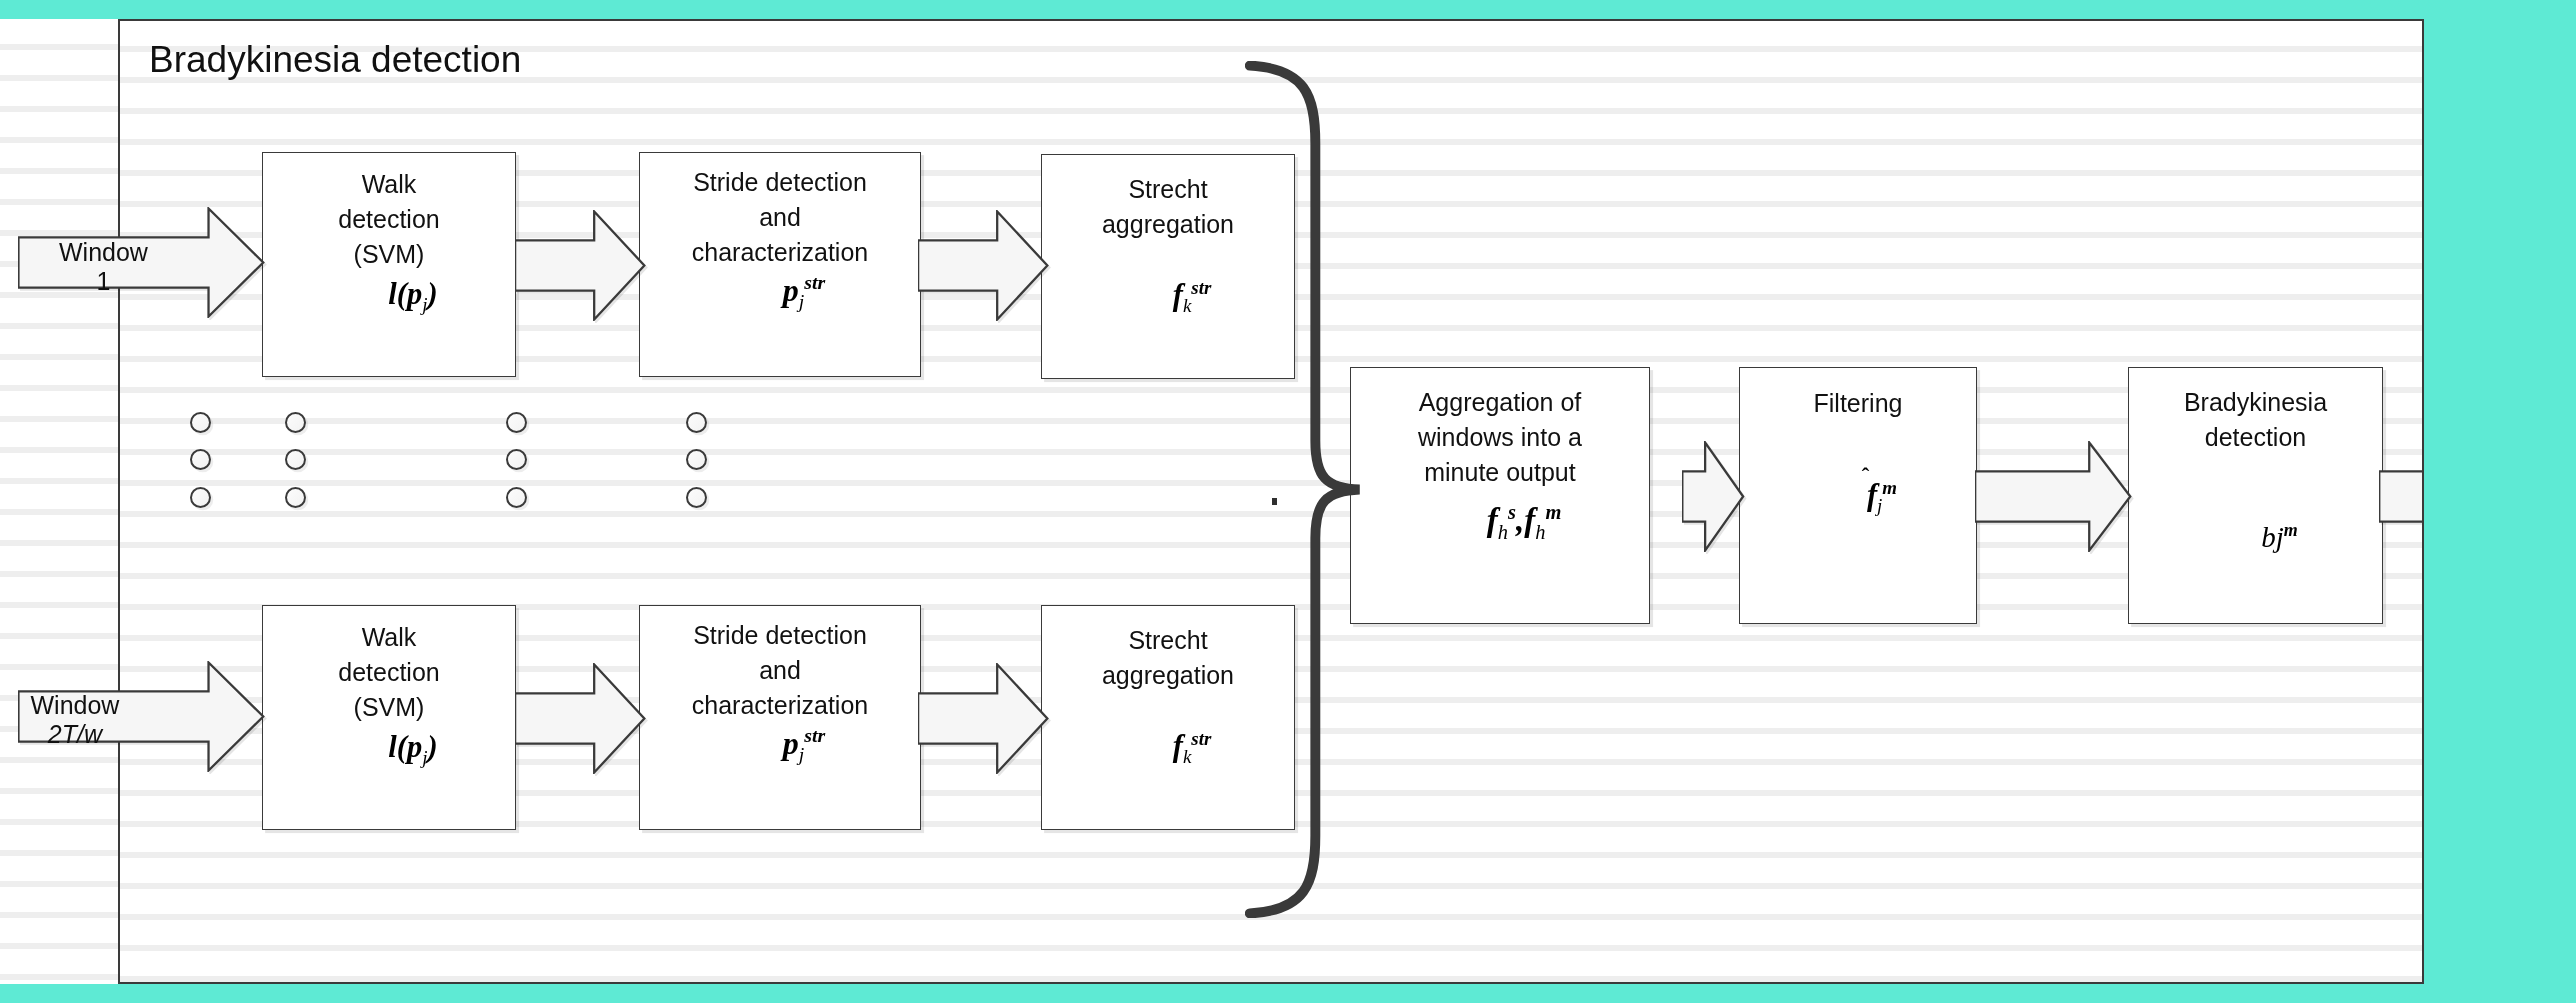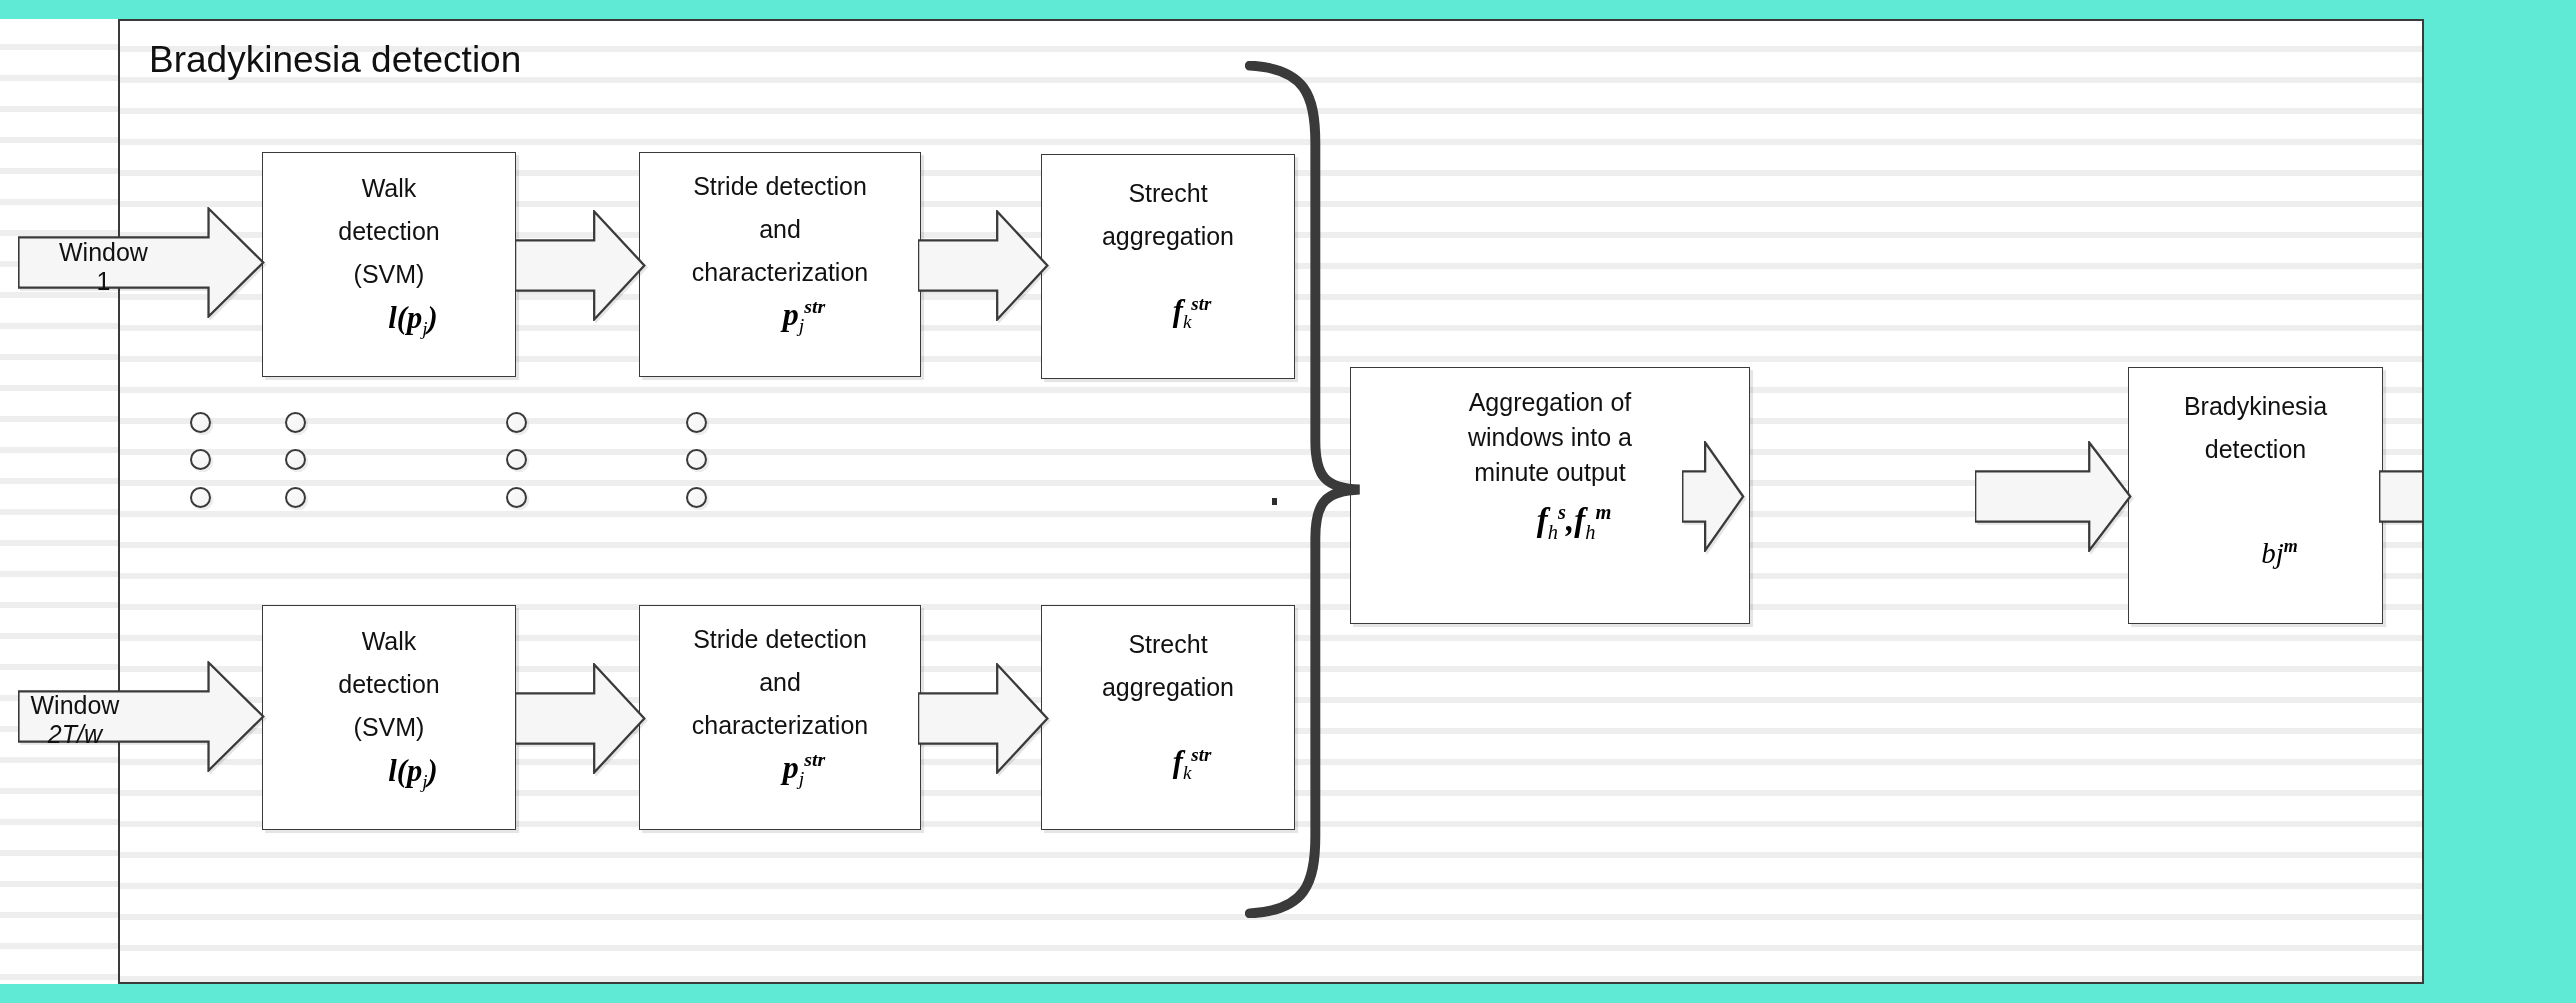--- a/index.html
+++ b/index.html
@@ -59,21 +59,21 @@
     background:#ffffff;
     box-shadow:3.1px 3.1px 0 rgba(0,0,0,0.10);
     display:flex;
     flex-direction:column;
     align-items:center;
     text-align:center;
     color:#111111;
   }
   .box .btitle{
     font-size:25px;
-    line-height:43px;
+    line-height:35px;
     white-space:pre-line;
     font-weight:400;
   }
   .box .bsym{
     font-family:"Liberation Serif", serif;
     font-style:italic;
     font-weight:bold;
     color:#000000;
     line-height:1;
     margin-left:48px;
@@ -191,29 +191,36 @@
     </div>
 
     <div class="box" style="left:921px;top:584px;width:254px;height:225px;padding-top:17px;justify-content:flex-start;">
       <div class="btitle">Strecht
 aggregation</div>
       <div class="bsym" style="font-size:30.5px;margin-top:37px;">
         <span>f</span><span class="sub">k</span><span class="sup">str</span>
       </div>
     </div>
 
-    <div class="box" style="left:1230px;top:346px;width:400px;height:257px;padding-top:17px;justify-content:flex-start;">
+    <div class="box" style="left:1230px;top:346px;width:300px;height:257px;padding-top:17px;justify-content:flex-start;">
       <div class="btitle" style="line-height:35px;">Aggregation of
 windows into a
 minute output</div>
       <div class="bsym" style="font-size:33px;margin-top:12.2px;">
         <span>f</span><span class="sub">h</span><span class="sup">s</span><span>,</span><span>f</span><span class="sub">h</span><span class="sup">m</span>
       </div>
     </div>
 
+    <div class="box" style="left:1619px;top:346px;width:238px;height:257px;padding-top:18.3px;justify-content:flex-start;">
+      <div class="btitle">Filtering</div>
+      <div class="bsym" style="font-size:30.5px;margin-top:58px;">
+        <span style="display:inline-block;position:relative;">
+          <span style="position:absolute;left:-1.5px;top:-15.3px;font-size:23px;font-style:normal;">̂</span><span>f</span></span><span class="sub">j</span><span class="sup">m</span>
+      </div>
+    </div>
 
     <div class="box" style="left:2008px;top:346px;width:255px;height:257px;padding-top:17px;justify-content:flex-start;">
       <div class="btitle">Bradykinesia
 detection</div>
       <div class="bsym" style="font-size:29px;margin-top:66px;font-weight:normal;">
         <span>bj</span><span class="sup">m</span>
       </div>
     </div>
 
     <div class="dot" style="left:70px;top:391px;"></div>

